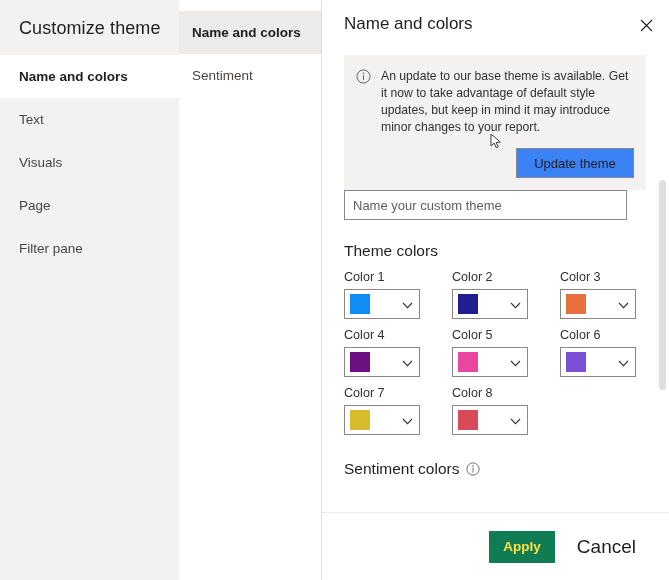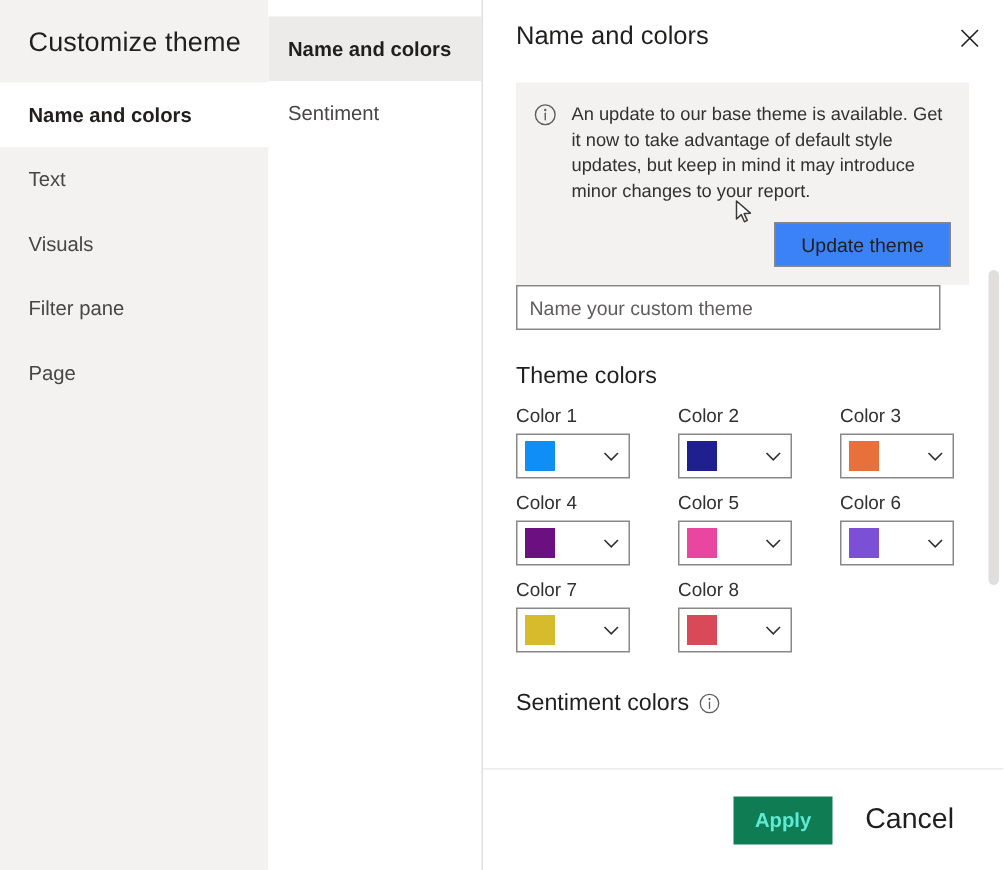--- a/index.html
+++ b/index.html
@@ -294,21 +294,21 @@
     background: #ffffff;
     border-top: 1px solid #edebe9;
     box-sizing: border-box;
     display: flex;
     align-items: center;
     justify-content: flex-end;
     padding-right: 23px;
   }
   #apply-btn {
     background: #107c54;
-    color: #5eead4;
+    color: #fde047;
     border: none;
     height: 32px;
     min-width: 62px;
     font-size: 13.5px;
     font-weight: 600;
     font-family: "Liberation Sans", sans-serif;
     cursor: pointer;
     padding: 0 14px;
   }
   #cancel-btn {
@@ -344,24 +344,24 @@
       <div class="nav-item selected">
         <span>Name and colors</span>
       </div>
       <div class="nav-item">
         <span>Text</span>
       </div>
       <div class="nav-item">
         <span>Visuals</span>
       </div>
       <div class="nav-item">
+        <span>Page</span>
+      </div>
+      <div class="nav-item">
         <span>Filter pane</span>
-      </div>
-      <div class="nav-item">
-        <span>Page</span>
       </div>
     </div>
   </div>
 
   <div id="mid-col">
     <div class="mid-tab selected">
       <span>Name and colors</span>
     </div>
     <div class="mid-tab">
       <span>Sentiment</span>

